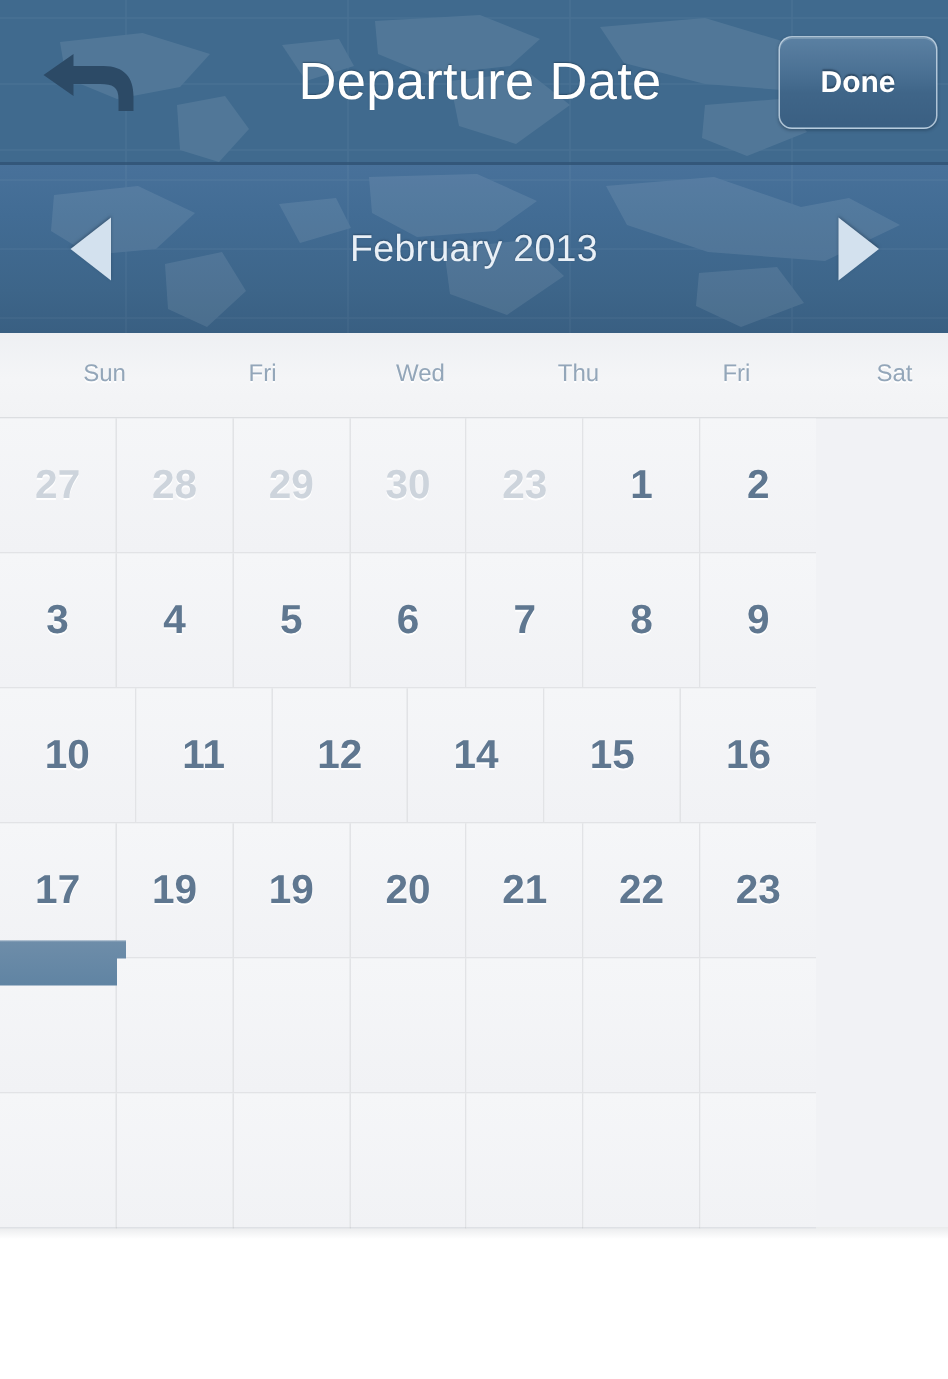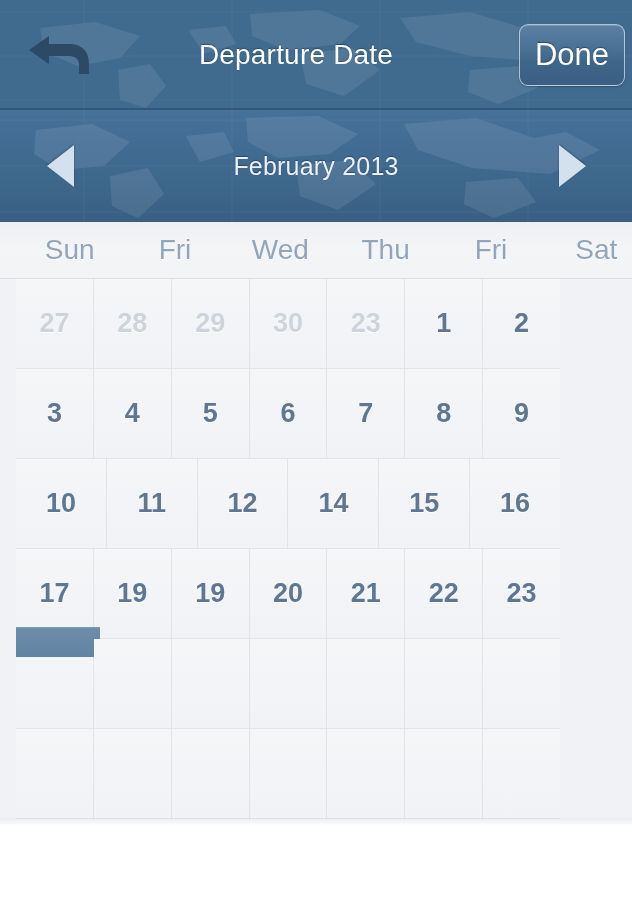--- a/index.html
+++ b/index.html
@@ -47,49 +47,49 @@
   .back-btn {
     position: absolute;
     left: 22px; top: 24px;
     width: 76px; height: 62px;
     display: flex;
     align-items: center;
     justify-content: center;
   }
   .nav-title {
     position: absolute;
-    left: 96px; top: 0;
+    left: 120px; top: 0;
     width: 400px; height: 110px;
     display: flex;
     align-items: center;
     justify-content: center;
     color: #ffffff;
-    font-size: 28px;
+    font-size: 35px;
     letter-spacing: 0.2px;
     text-shadow: 0 -1px 1px rgba(28,52,74,0.55);
     white-space: nowrap;
   }
   .done-btn {
     position: absolute;
     left: 519px; top: 24px;
     width: 106px; height: 62px;
     border-radius: 9px;
     background: linear-gradient(180deg, #5b80a2 0%, #4a7093 40%, #3f6588 62%, #3a5f82 100%);
     border: 1px solid rgba(214,228,240,0.75);
     box-shadow: inset 0 1px 0 rgba(255,255,255,0.18),
                 0 1px 2px rgba(26,46,66,0.35);
     display: flex;
     align-items: center;
     justify-content: center;
     box-sizing: border-box;
   }
   .done-btn span {
     color: #ffffff;
-    font-size: 31px;
-    font-weight: normal;
+    font-size: 20px;
+    font-weight: bold;
     text-shadow: 0 -1px 1px rgba(27,49,70,0.6);
   }
 
   
   .monthbar {
     position: absolute;
     left: 0; top: 110px;
     width: 632px; height: 112px;
     background: linear-gradient(180deg, #48719a 0%, #426c94 30%, #3d6589 75%, #395f82 100%);
     background-color: #416a90;
@@ -141,21 +141,21 @@
     width: 632px; height: 56px;
     display: flex;
     background: linear-gradient(180deg, #eef0f3 0%, #f4f5f7 55%, #f2f3f5 100%);
   }
   .weekday {
     flex: 1 1 0;
     display: flex;
     align-items: center;
     justify-content: center;
     color: #93a6b9;
-    font-size: 28px;
+    font-size: 16px;
     text-shadow: 0 1px 0 rgba(255,255,255,0.9);
     padding-left: 34px;
   }
 
   
   .grid {
     position: absolute;
     left: 0; top: 278px;
     width: 632px; height: 540px;
     background: #f1f2f5;
@@ -168,21 +168,20 @@
     width: 632px; height: 8px;
     background: linear-gradient(180deg, rgba(120,128,140,0.16) 0%, rgba(120,128,140,0.0) 100%);
     pointer-events: none;
   }
   .week {
     display: flex;
     width: 544px;
     height: 90px;
     border-bottom: 1px solid #e2e3e6;
     box-sizing: border-box;
-    margin-left: 16px;
   }
   .week:last-child { border-bottom: none; }
   .day {
     position: relative;
     flex: 1 1 0;
     border-right: 1px solid #e2e3e6;
     box-sizing: border-box;
     background: linear-gradient(180deg, #f5f6f8 0%, #f1f2f5 100%);
     display: flex;
     align-items: center;

